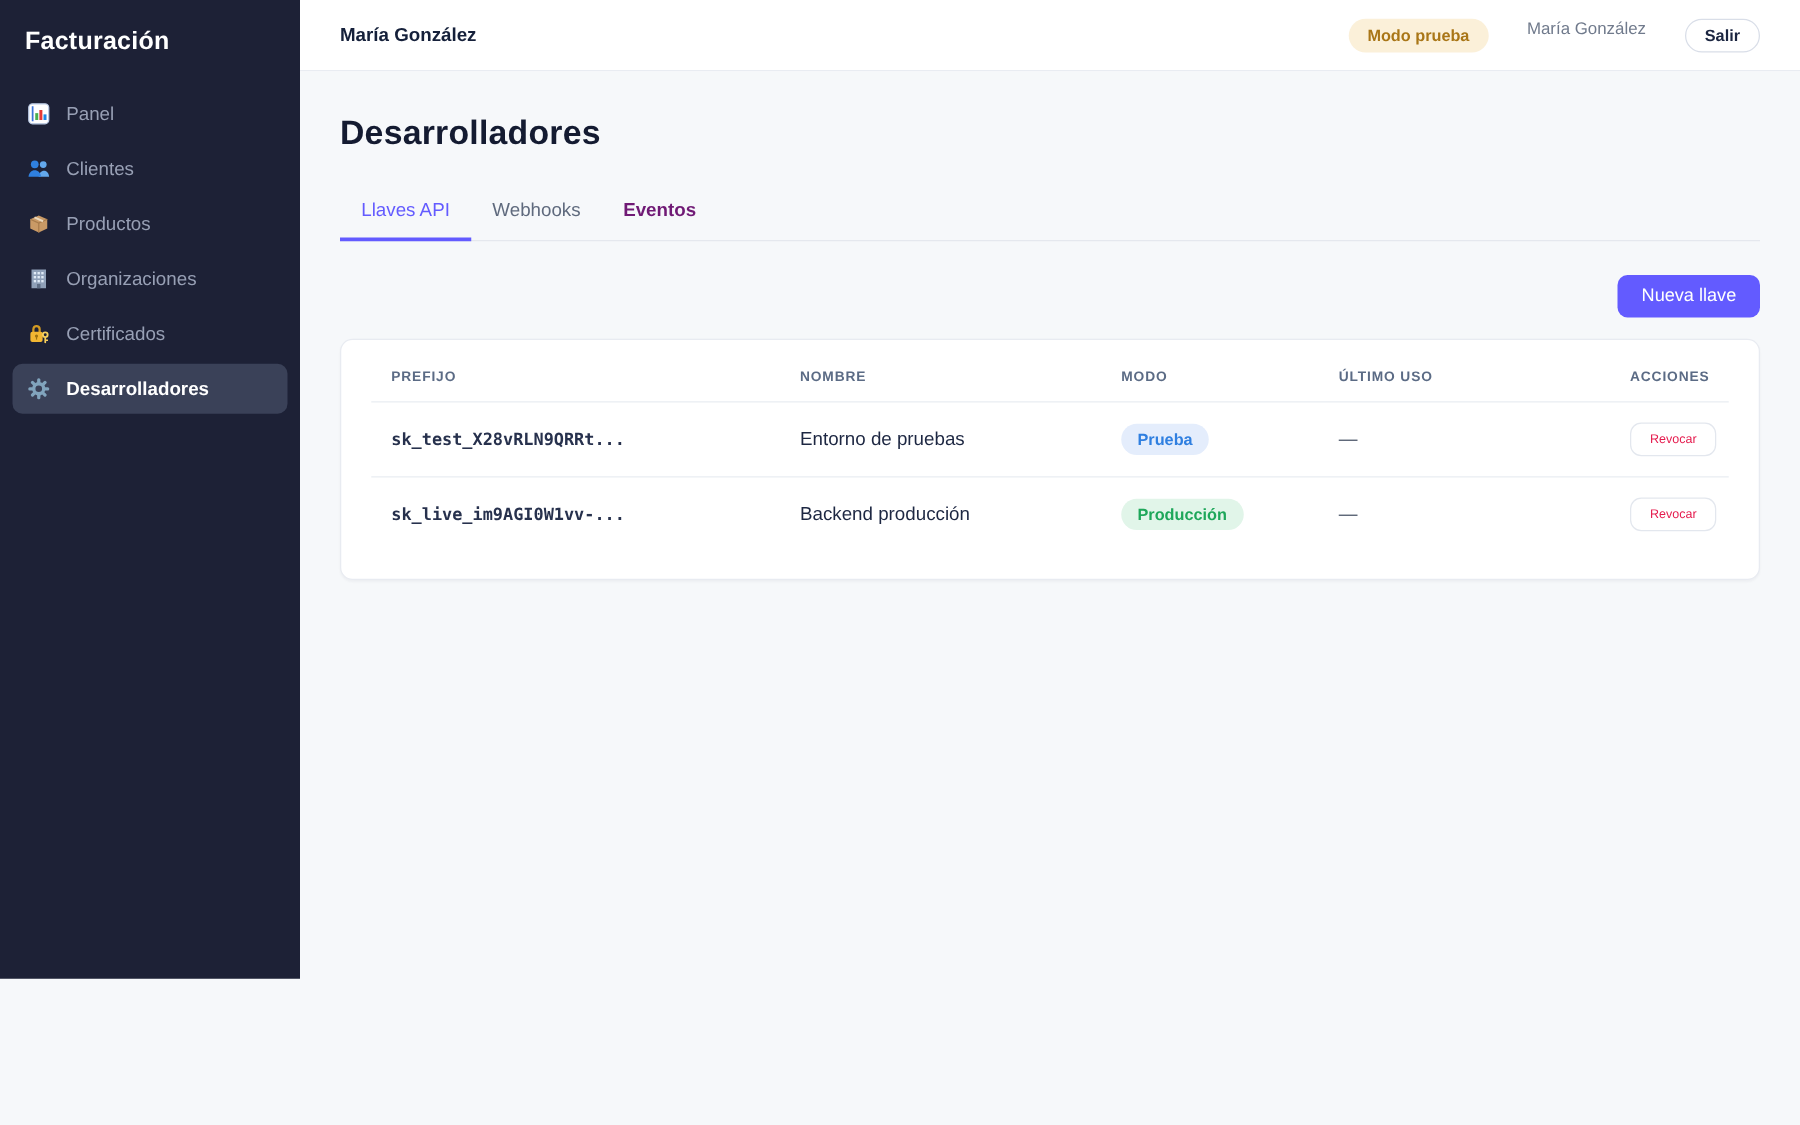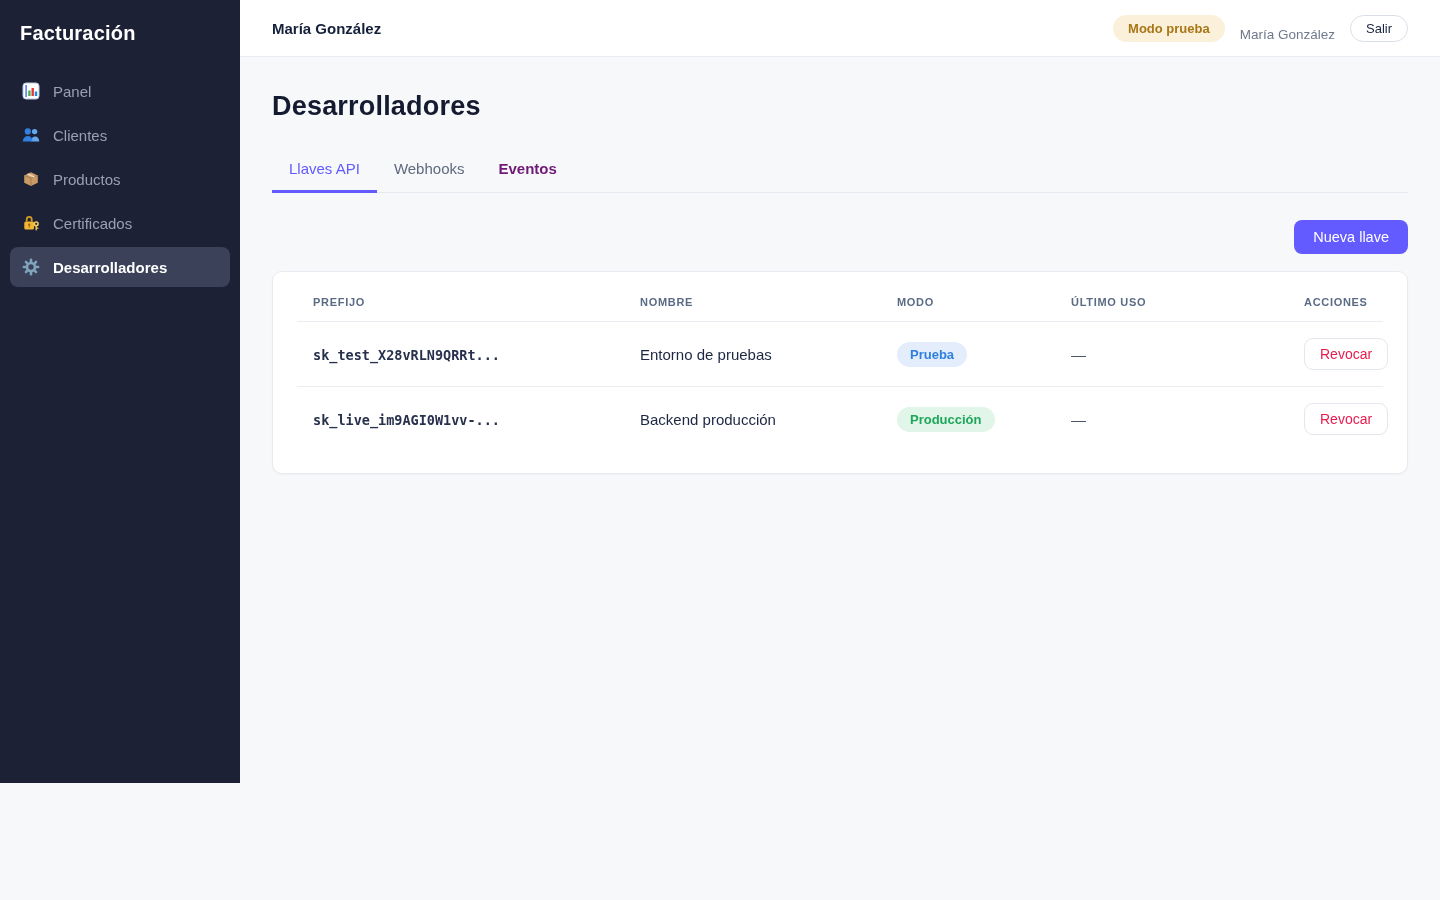--- a/index.html
+++ b/index.html
@@ -18,26 +18,26 @@
     border-radius:8px; color:#98a0b5; font-size:15px; cursor:pointer; text-decoration:none; }
   .nav-item .ico { width:18px; height:18px; flex:0 0 18px; display:inline-flex; }
   .nav-item.active { background:var(--sidebar-active-bg); color:#ffffff; font-weight:600; }
 
   
   .main { flex:1; display:flex; flex-direction:column; min-width:0; }
 
   .topbar { height:57px; background:#ffffff; border-bottom:1px solid #e9ecf2;
     display:flex; align-items:center; justify-content:space-between; padding:10px 32px; flex:0 0 57px; }
   .topbar-user { font-size:15px; font-weight:700; color:#15203a; }
-  .topbar-right { display:flex; align-items:flex-end; gap:15px; }
+  .topbar-right { display:flex; align-items:flex-start; gap:31px; }
   .mode-badge { background:var(--mode-badge-bg); color:var(--mode-badge-text);
     font-size:13px; font-weight:700; padding:6px 15px; border-radius:999px; }
   .topbar-name { font-size:13.5px; color:#707a8c; }
   .logout-btn { background:#ffffff; border:1px solid #d9dee8; border-radius:999px;
-    padding:5px 15px; font-size:13px; font-weight:400; color:#1b2540; cursor:pointer;
+    padding:5px 15px; font-size:13px; font-weight:700; color:#1b2540; cursor:pointer;
     font-family:"Liberation Sans", sans-serif; }
 
   .content { flex:1; padding:34px 32px 0 32px; background:#f6f8fa; }
   .page-title { font-size:27px; font-weight:700; color:#141b31; letter-spacing:.2px; }
 
   .tabs { margin-top:38px; border-bottom:1px solid #e5e8ee; display:flex; }
   .tab { padding:0 17px 13px 17px; font-size:15px; color:#5f6a7d; cursor:pointer;
     margin-bottom:-1px; border-bottom:3px solid transparent; }
   .tab.muted { color:#701a75;font-weight:bold; }
   .tab.active { color:var(--accent); border-bottom-color:var(--accent); font-weight:500; }
@@ -58,21 +58,21 @@
   th:last-child,  td:last-child  { padding-right:40px; text-align:right; }
   tr.rule-row td { padding:0; }
   .rule { height:1px; background:#e9edf2; margin:0 24px; }
   .key-prefix { font-family:"DejaVu Sans Mono", monospace; font-size:13.5px; color:#27314d;font-weight:bold; }
   .badge { display:inline-block; padding:5px 13px; border-radius:999px;
     font-size:13px; font-weight:600; }
   .badge-test { background:var(--badge-test-bg); color:var(--badge-test-text); }
   .badge-live { background:var(--badge-live-bg); color:var(--badge-live-text); }
   .dash { color:#4a5568; }
   .revoke-btn { background:#ffffff; border:1px solid #e3e7ee; border-radius:9px;
-    padding:7px 15px; font-size:14px; font-weight:500; color:var(--danger); cursor:pointer;
+    padding:7px 15px; font-size:10px; font-weight:500; color:var(--danger); cursor:pointer;
     font-family:"Liberation Sans", sans-serif; }
 </style>
 </head>
 <body>
 
 <div class="app">
 
   <aside class="sidebar">
     <div class="brand">Facturación</div>
     <nav class="nav">
@@ -108,20 +108,40 @@
           <svg viewBox="0 0 18 18" width="18" height="18">
             <path d="M2.2 5.4 L9 2.3 L15.8 5.4 L15.8 12.8 L9 16 L2.2 12.8 Z" fill="#c99a66"></path>
             <path d="M2.2 5.4 L9 8.4 L15.8 5.4" fill="none" stroke="#a87c4c" stroke-width="1"></path>
             <path d="M9 8.4 V16" stroke="#a87c4c" stroke-width="1"></path>
             <path d="M5.6 3.9 L12.4 7" stroke="#ecd9bd" stroke-width="1.6"></path>
           </svg>
         </span>
         <span>Productos</span>
       </a>
 
+      <a class="nav-item">
+        <span class="ico">
+          <svg viewBox="0 0 18 18" width="18" height="18">
+            <rect x="3.2" y="1.6" width="11.6" height="15" fill="#8fa0b8"></rect>
+            <g fill="#e0eaf6">
+              <rect x="5" y="3.6" width="1.9" height="1.9"></rect>
+                <rect x="8" y="3.6" width="1.9" height="1.9"></rect>
+                <rect x="11" y="3.6" width="1.9" height="1.9"></rect>
+              <rect x="5" y="6.8" width="1.9" height="1.9"></rect>
+                <rect x="8" y="6.8" width="1.9" height="1.9"></rect>
+                <rect x="11" y="6.8" width="1.9" height="1.9"></rect>
+              <rect x="5" y="10" width="1.9" height="1.9"></rect>
+                <rect x="8" y="10" width="1.9" height="1.9"></rect>
+                <rect x="11" y="10" width="1.9" height="1.9"></rect>
+            </g>
+            <rect x="7.6" y="13.2" width="2.8" height="3.4" fill="#5f6e85"></rect>
+          </svg>
+        </span>
+        <span>Organizaciones</span>
+      </a>
 
       <a class="nav-item">
         <span class="ico">
           <svg viewBox="0 0 18 18" width="18" height="18">
             <path d="M4.7 7.6 V5.3 a2.5 2.5 0 0 1 5 0 V7.6" fill="none" stroke="#d29a23" stroke-width="1.8"></path>
             <rect x="2.3" y="7.4" width="9.8" height="8.2" rx="1.6" fill="#f2b632"></rect>
             <circle cx="7.2" cy="10.8" r="1.25" fill="#9c7110"></circle>
             <rect x="6.75" y="11.4" width=".95" height="2.3" fill="#9c7110"></rect>
             <circle cx="14.2" cy="9.8" r="1.9" fill="none" stroke="#f6cf5d" stroke-width="1.5"></circle>
             <rect x="13.5" y="11.5" width="1.4" height="5" rx=".7" fill="#f6cf5d"></rect>

